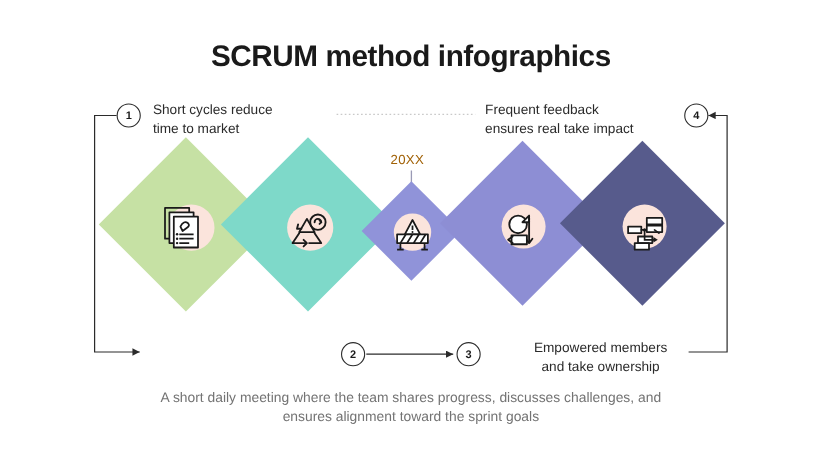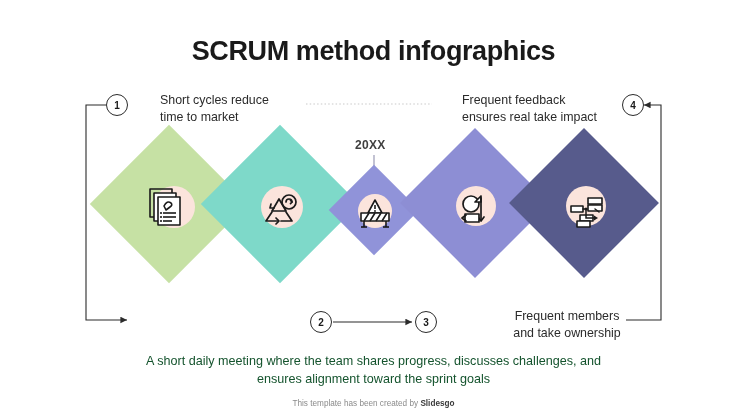--- a/index.html
+++ b/index.html
@@ -45,35 +45,34 @@
     border: 1px solid #2b2b2b; background: #fff;
     display: flex; align-items: center; justify-content: center;
     font-size: 10px; font-weight: 600; color: #1a1a1a;
   }
 
   
   .label {
     position: absolute;
     font-size: 12.4px; line-height: 1.35;
     color: #2b2b2b;
-    margin-left: 21px;
   }
   .label.l-left { text-align: left; }
   .label.l-center { text-align: center; }
 
   .year {
     position: absolute;
-    font-size: 12px; font-weight: bold; color: #404040;
+    font-size: 12px; font-weight: normal; color: #a16207;
     letter-spacing: 0.3px;
   }
 
   .caption {
     position: absolute; left: 0; width: 747px; top: 352px;
     text-align: center; font-size: 12.6px; line-height: 1.45;
-    color: #14532d;
+    color: #737373;
   }
 
   .footer {
     position: absolute; left: 0; width: 747px; top: 399px;
     text-align: center; font-size: 8.2px; color: #8a8a8a;
   }
   .footer b { color: #3a3a3a; font-weight: bold; }
 </style>
 </head>
 <body>
@@ -212,23 +211,20 @@
     <span>4</span>
   </div>
 
   <div class="label l-left" style="left:139px; top:92px; width:165px; white-space:pre-line;">Short cycles reduce
 time to market</div>
 
   <div class="label l-left" style="left:441px; top:92px; width:180px; white-space:pre-line;">Frequent feedback
 ensures real take impact</div>
 
 
-  <div class="label l-center" style="left:466px; top:308px; width:160px; white-space:pre-line;">Frequent members
+  <div class="label l-center" style="left:466px; top:308px; width:160px; white-space:pre-line;">Empowered members
 and take ownership</div>
 
   <div class="caption" style="white-space:pre-line;">A short daily meeting where the team shares progress, discusses challenges, and
 ensures alignment toward the sprint goals</div>
 
-  <div class="footer">
-    <span>This template has been created by </span><b>Slidesgo</b>
-  </div>
 
 </div>
 
 </body></html>

